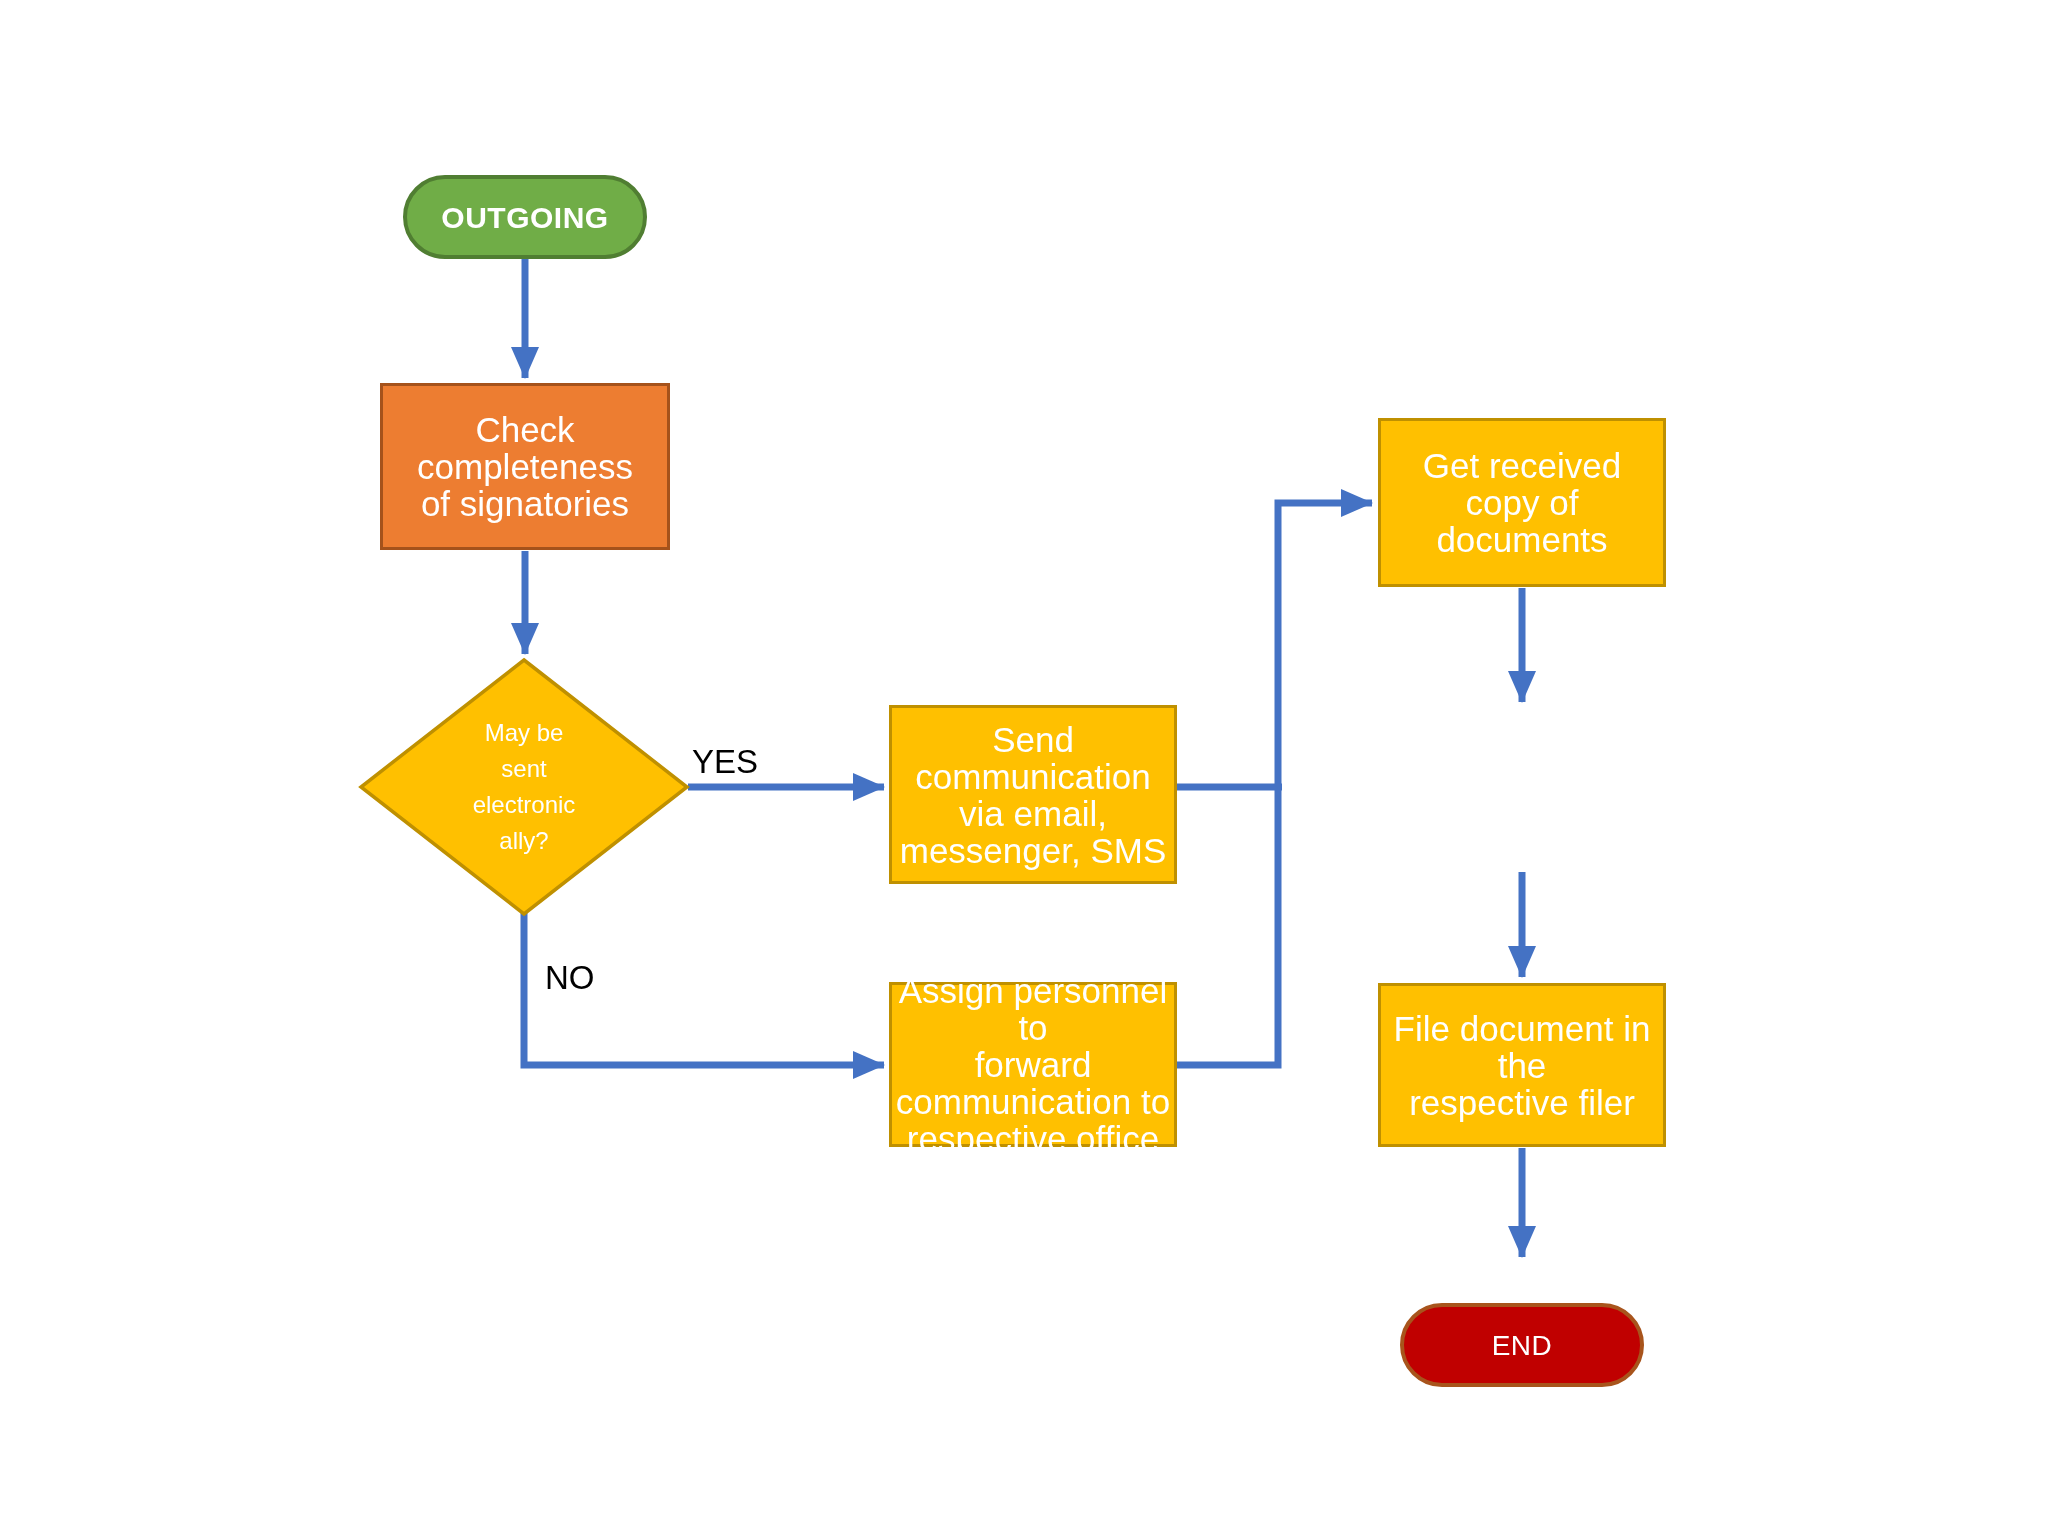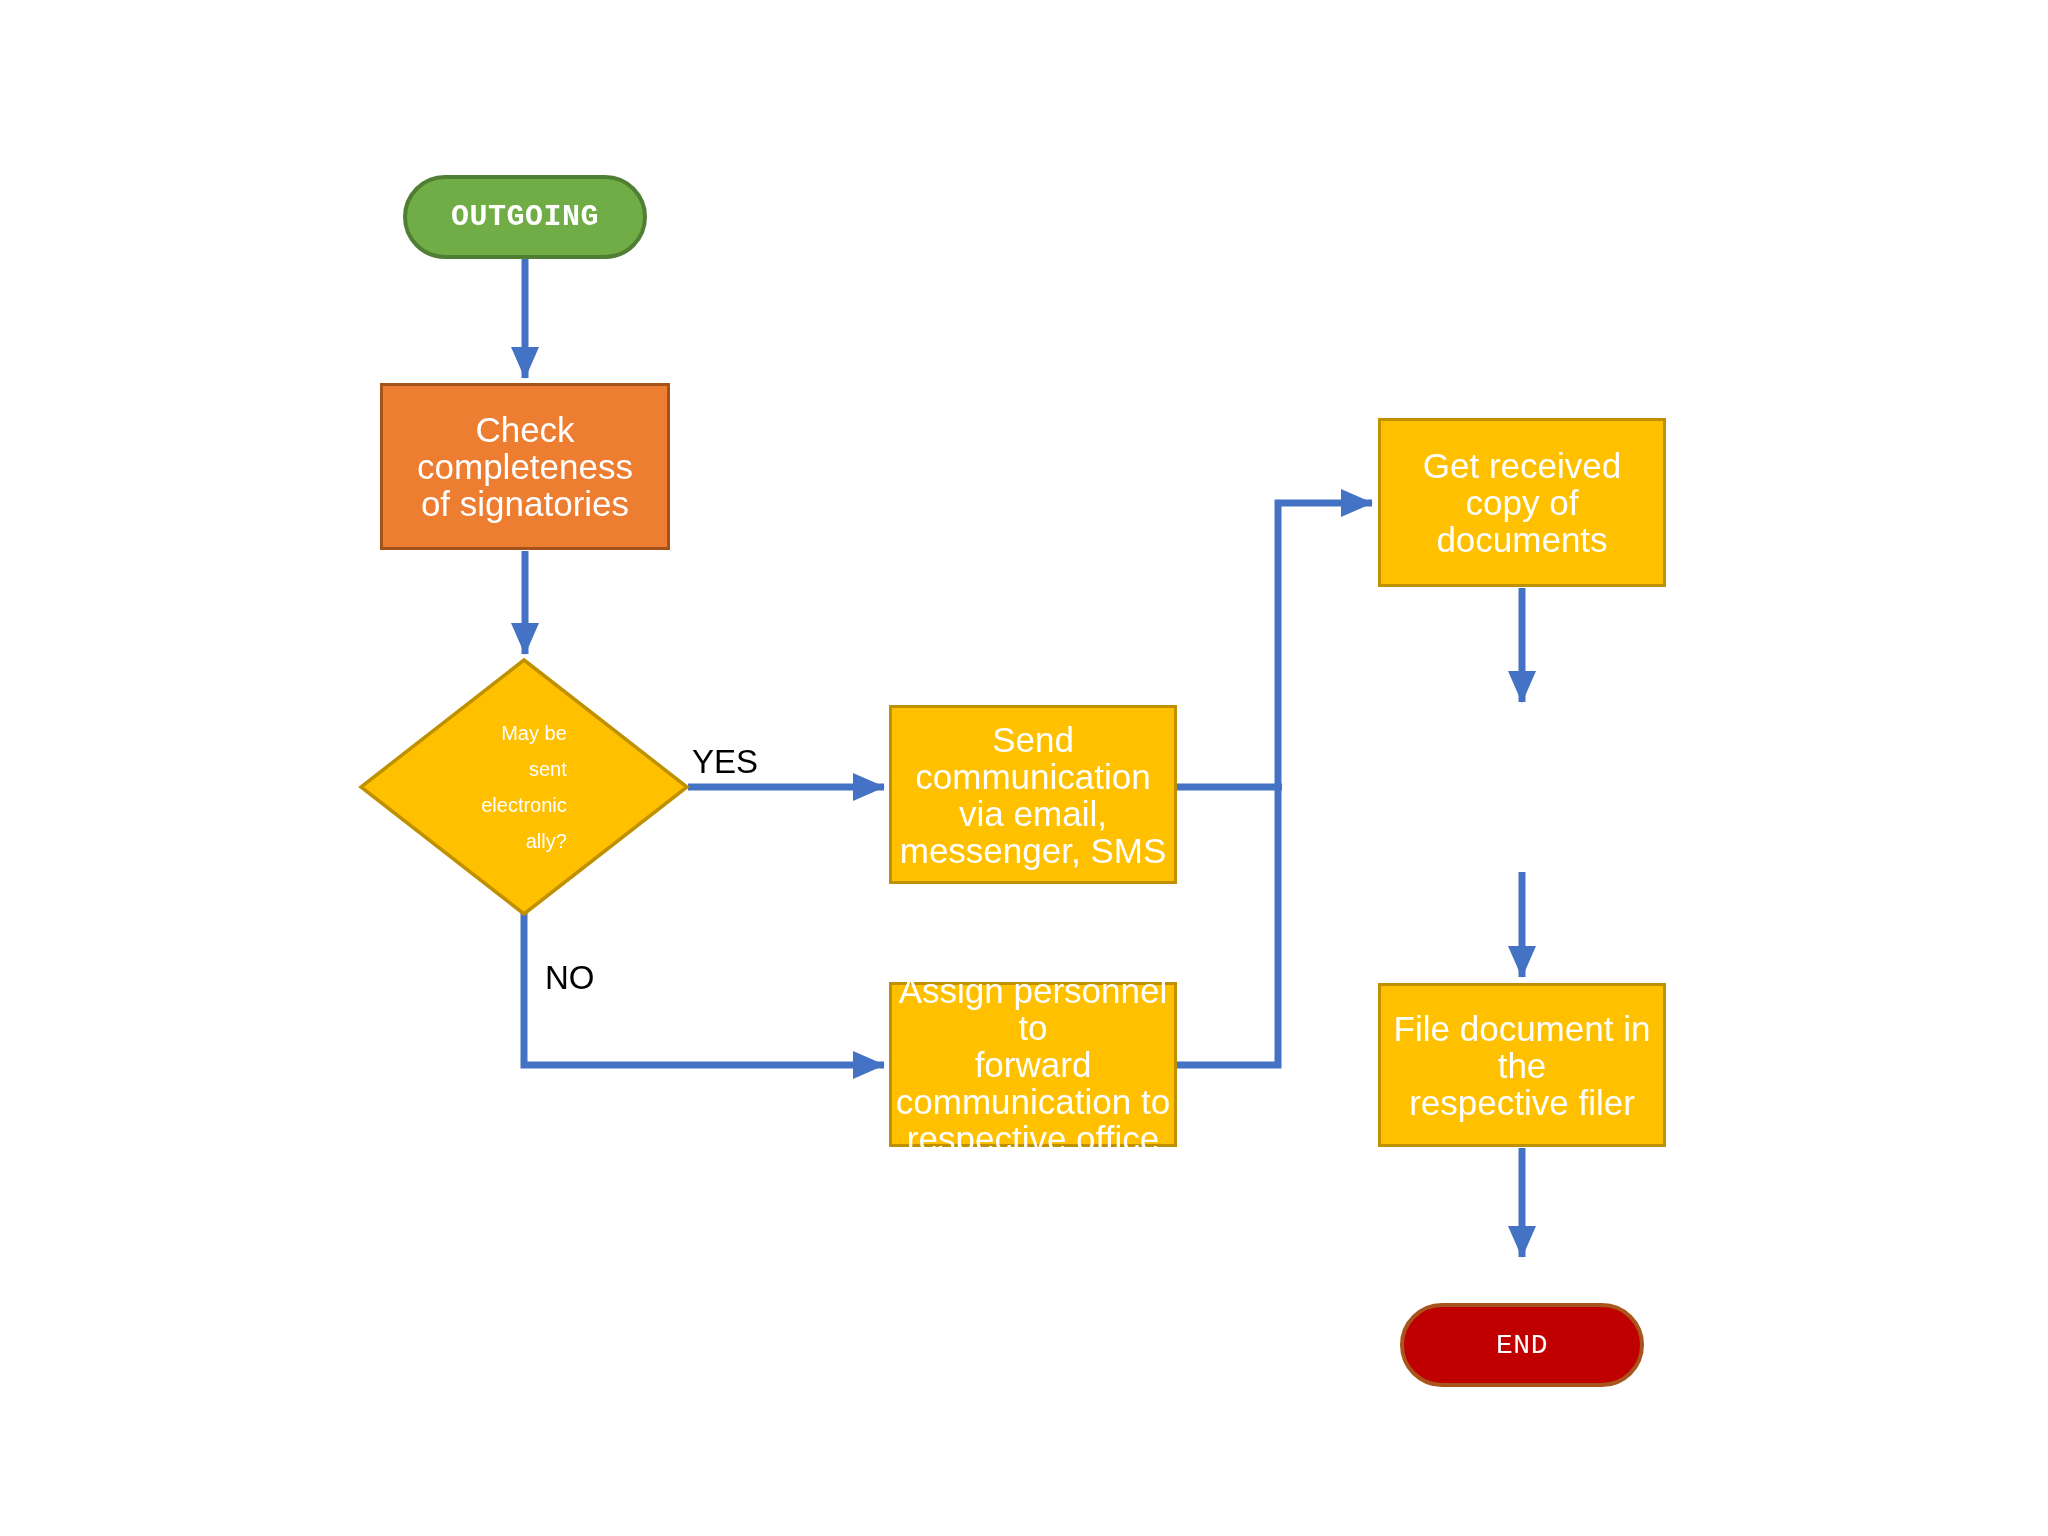--- a/index.html
+++ b/index.html
@@ -41,21 +41,20 @@
     font-size: 35px;
     line-height: 37px;
     white-space: pre-line;
     box-sizing: border-box;
   }
   .pill {
     border-radius: 44px;
     font-weight: bold;
     font-size: 30px;
     letter-spacing: 0.5px;
-    font-family: Liberation Mono, monospace;
   }
   .pill.start {
     background: var(--start-fill, #70AD47);
     border: 4px solid var(--start-border, #507E32);
   }
   .pill.end {
     background: var(--end-fill, #C00000);
     border: 4px solid var(--end-border, #A8541C);
     font-weight: normal;
     font-size: 28px;
@@ -66,23 +65,23 @@
   }
   .proc.orange {
     background: var(--process-orange-fill, #ED7D31);
     border-color: var(--process-orange-border, #A5521B);
   }
   .diamond-text {
     position: absolute;
     display: flex;
     align-items: center;
     justify-content: center;
-    text-align: right;
+    text-align: center;
     color: var(--node-text, #ffffff);
-    font-size: 20px;
+    font-size: 24px;
     line-height: 36px;
     white-space: pre-line;
   }
   .edge-label {
     position: absolute;
     color: var(--label-text, #000000);
     font-size: 33px;
     line-height: 36px;
   }
 </style>

